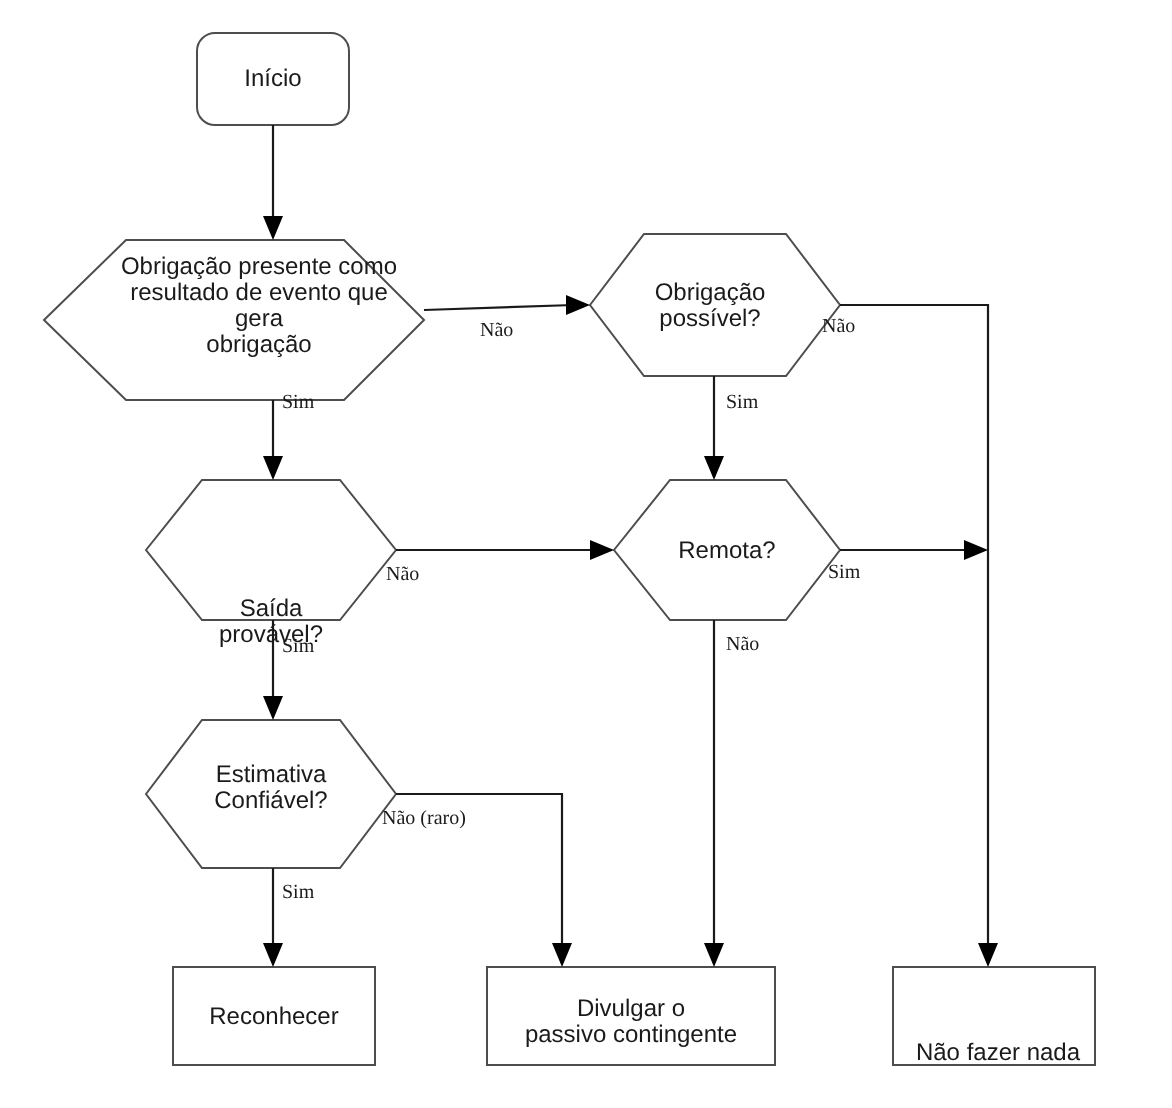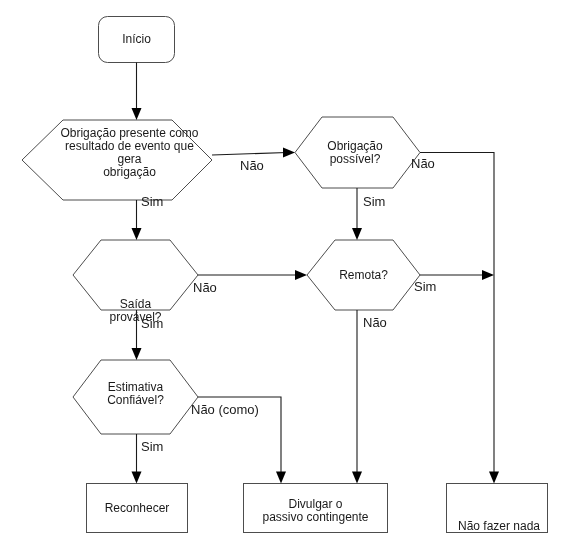--- a/index.html
+++ b/index.html
@@ -52,22 +52,22 @@
     color: #1a1a1a;
     pointer-events: none;
     white-space: pre-line;
   }
   .node-label.clipped {
     align-items: flex-start;
     overflow: hidden;
   }
   .edge-label {
     position: absolute;
-    font-family: Liberation Sans, sans-serif;
-    font-size: 13px;
+    font-family: Liberation Serif, serif;
+    font-size: 10px;
     line-height: 12px;
     color: #1a1a1a;
     white-space: nowrap;
     pointer-events: none;
   }
 </style>
 </head>
 <body>
 
 <div id="flow-root">
@@ -181,17 +181,17 @@
   <div class="edge-label" style="left:363px; top:196px;">Sim</div>
 
   <div class="edge-label" style="left:193px; top:282px;">Não</div>
 
   <div class="edge-label" style="left:141px; top:318px;">Sim</div>
 
   <div class="edge-label" style="left:414px; top:281px;">Sim</div>
 
   <div class="edge-label" style="left:363px; top:317px;">Não</div>
 
-  <div class="edge-label" style="left:191px; top:404px;">Não (como)</div>
+  <div class="edge-label" style="left:191px; top:404px;">Não (raro)</div>
 
   <div class="edge-label" style="left:141px; top:441px;">Sim</div>
 
 </div>
 
 </body></html>

